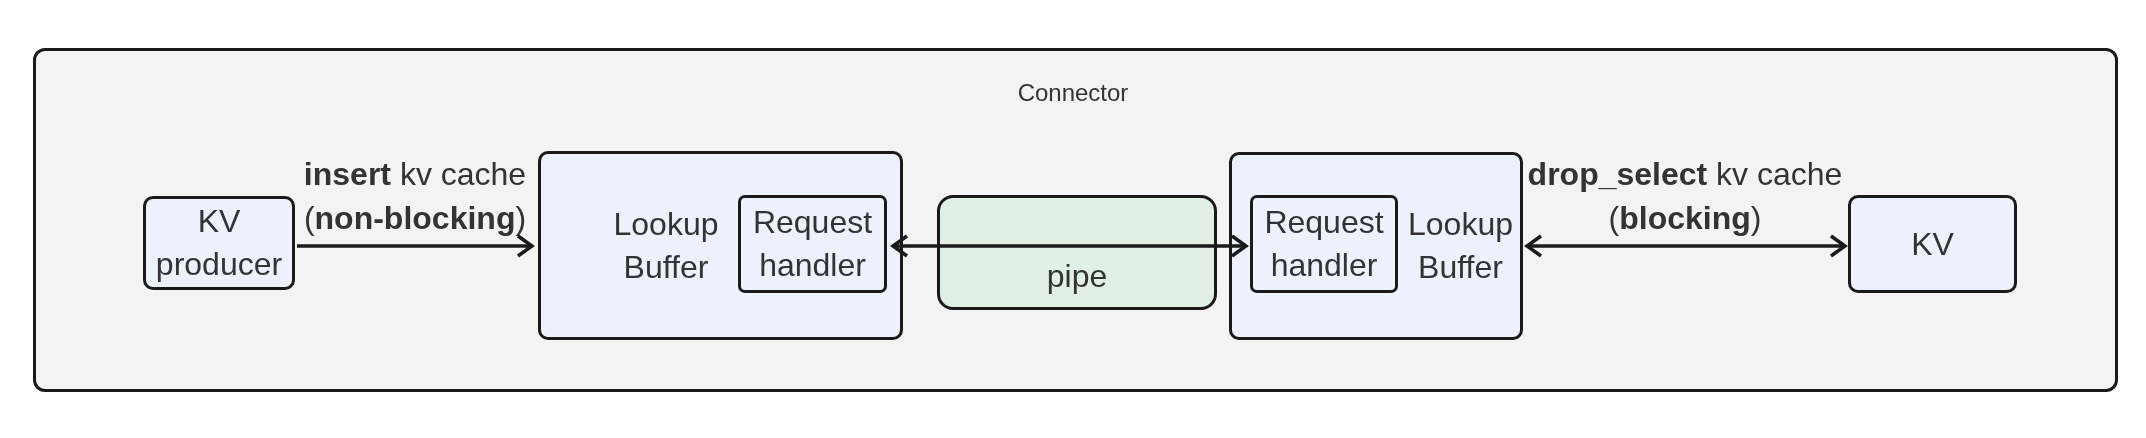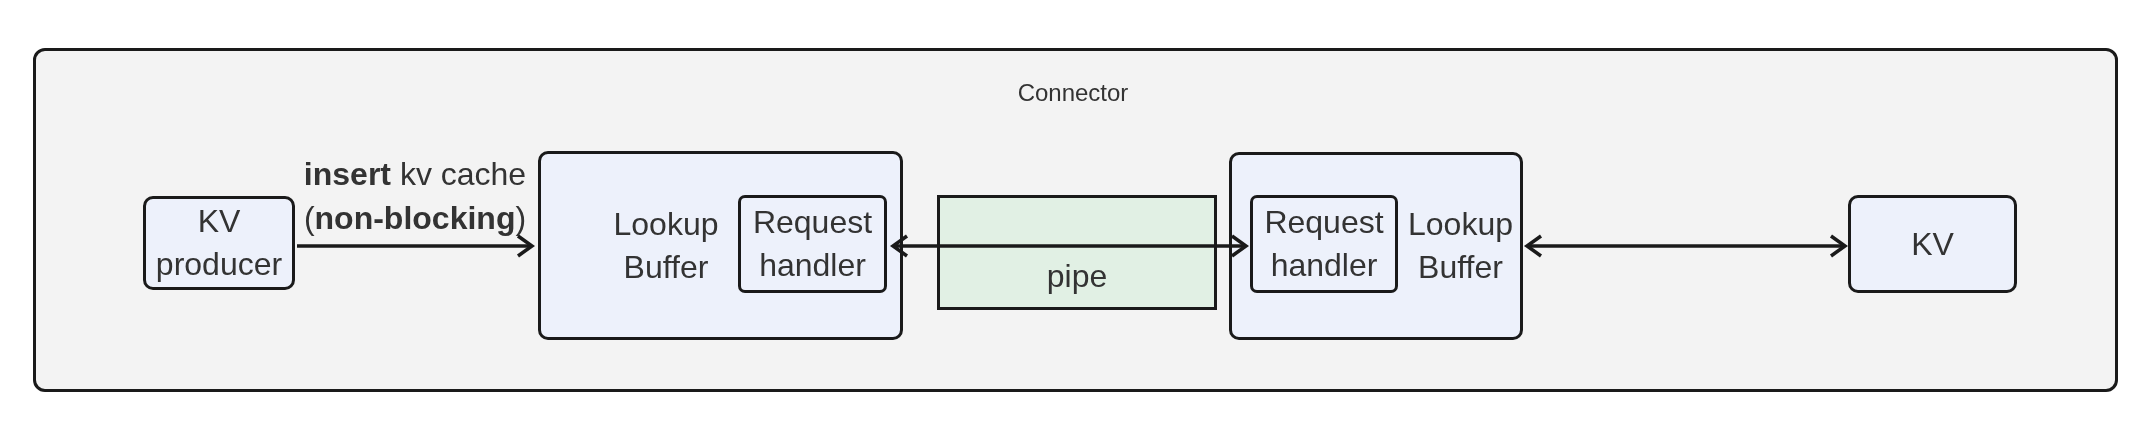--- a/index.html
+++ b/index.html
@@ -89,21 +89,21 @@
     text-align: center;
   }
   .lookup-left  .request-handler { left: 197px; top: 41px; width: 149px; height: 98px; }
   .lookup-right .request-handler { left: 18px;  top: 40px; width: 148px; height: 98px; }
   .pipe-box {
     position: absolute;
     left: 937px; top: 195px;
     width: 280px; height: 115px;
     background: var(--pipe-fill);
     border: 3.5px solid var(--border);
-    border-radius: 0;
+    border-radius: 16px;
   }
   .pipe-label {
     position: absolute;
     left: 0; bottom: 10px;
     width: 100%;
     text-align: center;
     font-size: 32px;
     line-height: 42px;
   }
   .edge-label {
@@ -169,20 +169,24 @@
     <div class="request-handler">
       <span>Request</span>
       <span>handler</span>
     </div>
     <div class="lookup-label">
       <span>Lookup</span>
       <span>Buffer</span>
     </div>
   </div>
 
+  <div class="edge-label edge-label-drop">
+    <div><b>drop_select</b><span> kv cache</span></div>
+    <div><span>(</span><b>blocking</b><span>)</span></div>
+  </div>
 
   <div class="node kv-consumer">
     <span>KV</span>
   </div>
 
   <svg class="arrows" viewBox="0 0 2146 438" xmlns="http://www.w3.org/2000/svg">
 
     <g>
       <line x1="297" y1="246" x2="532" y2="246"></line>
       <polyline points="518,236 532,246 518,256"></polyline>

